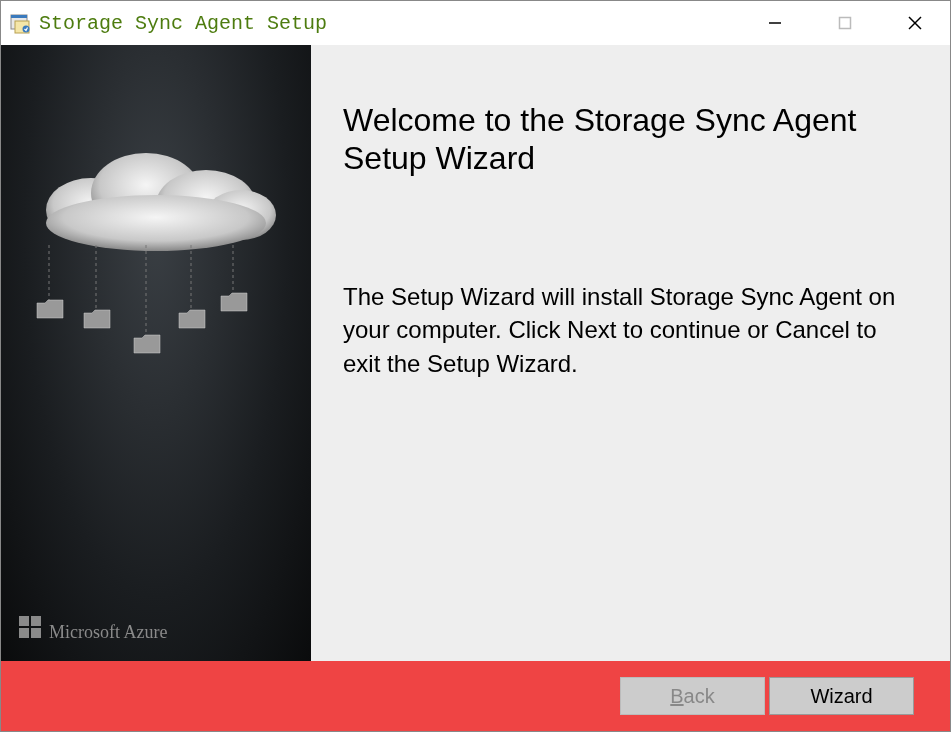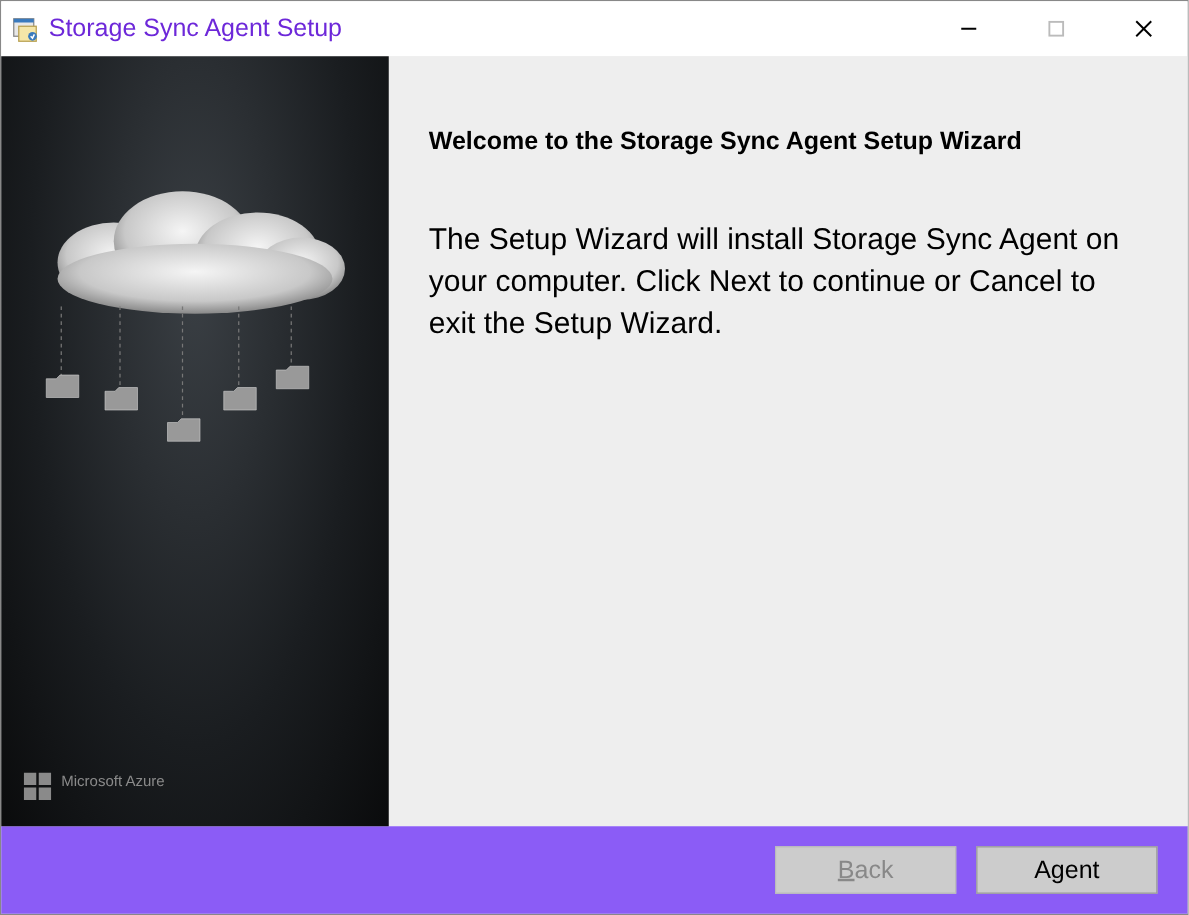--- a/index.html
+++ b/index.html
@@ -30,22 +30,23 @@
       padding-left: 8px;
     }
     .titlebar-icon {
       width: 24px;
       height: 24px;
       margin-right: 6px;
       flex-shrink: 0;
     }
     .titlebar-title {
       font-size: 20px;
-      color: #6d28d9;
+      color: #4d7c0f;
       flex: 1;
+      font-family: Liberation Mono, monospace;
     }
     .titlebar-controls {
       display: flex;
       height: 100%;
     }
     .titlebar-btn {
       width: 70px;
       height: 100%;
       display: flex;
       align-items: center;
@@ -80,52 +81,53 @@
       top: 200px;
       left: 0;
       width: 100%;
       height: 120px;
     }
     .azure-branding {
       position: absolute;
       bottom: 18px;
       left: 18px;
       display: flex;
-      align-items: flex-start;
+      align-items: flex-end;
       color: #8a8a8a;
-      font-size: 12px;
+      font-size: 18px;
+      font-family: Liberation Serif, serif;
     }
     .azure-logo {
       margin-right: 8px;
     }
     .main-panel {
       flex: 1;
       padding: 56px 40px 20px 32px;
       background: #eee;
     }
     .welcome-heading {
-      font-size: 20px;
-      font-weight: 700;
+      font-size: 32px;
+      font-weight: 400;
       color: #000;
       line-height: 1.2;
-      margin-bottom: 50px;
+      margin-bottom: 102px;
     }
     .welcome-body {
       font-size: 24px;
       color: #000;
       line-height: 1.4;
     }
     .button-bar {
       height: 70px;
-      background: #8b5cf6;
+      background: #ef4444;
       display: flex;
       align-items: center;
       justify-content: flex-end;
-      padding-right: 24px;
-      gap: 16px;
+      padding-right: 36px;
+      gap: 4px;
     }
     .btn {
       width: 145px;
       height: 38px;
       font-size: 20px;
       font-family: inherit;
       background: #ccc;
       border: 1px solid #999;
       cursor: default;
       display: flex;
@@ -242,15 +244,15 @@
     <div class="main-panel">
       <h1 class="welcome-heading">Welcome to the Storage Sync Agent Setup Wizard</h1>
       <p class="welcome-body">The Setup Wizard will install Storage Sync Agent on your computer. Click Next to continue or Cancel to exit the Setup Wizard.</p>
     </div>
   </div>
 
   <div class="button-bar">
     <button class="btn disabled">
         <span><span class="underline-letter">B</span>ack</span>
       </button>
-    <button class="btn">Agent</button>
+    <button class="btn">Wizard</button>
   </div>
 </div>
 
 </body></html>

